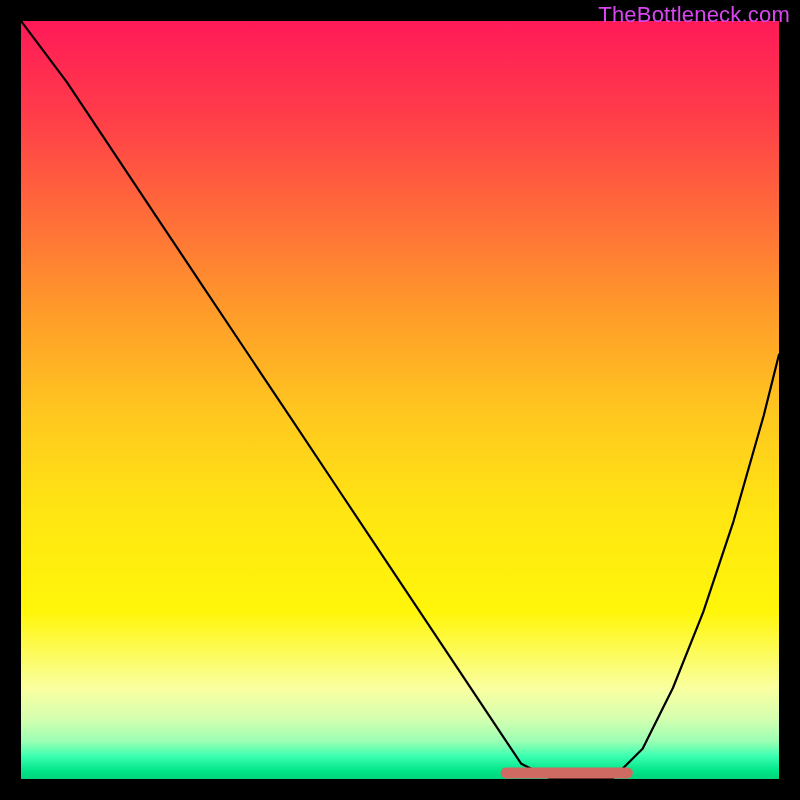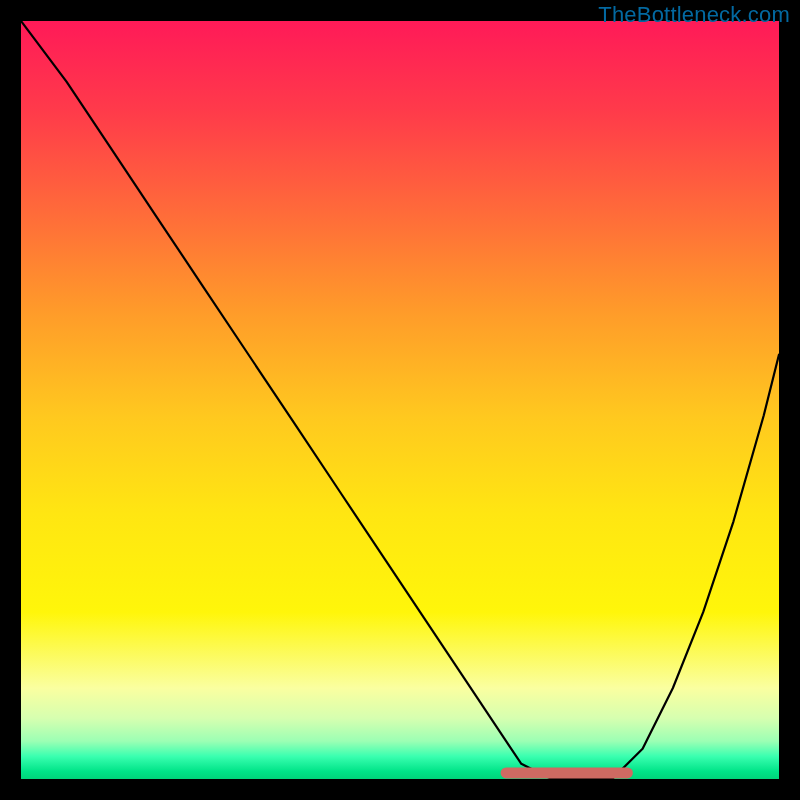--- a/index.html
+++ b/index.html
@@ -38,21 +38,21 @@
     top: 0;
     width: 100%;
     height: 100%;
   }
   .watermark {
     position: absolute;
     top: 2px;
     right: 10px;
     font-family: Arial, Helvetica, sans-serif;
     font-size: 22px;
-    color: #0369a1;
+    color: #d946ef;
     letter-spacing: 0.2px;
     pointer-events: none;
   }
 </style>
 </head>
 <body>
 
 <div class="frame">
   <div class="plot-area">
     <svg class="curve-svg" viewBox="0 0 758 758" preserveAspectRatio="none">

